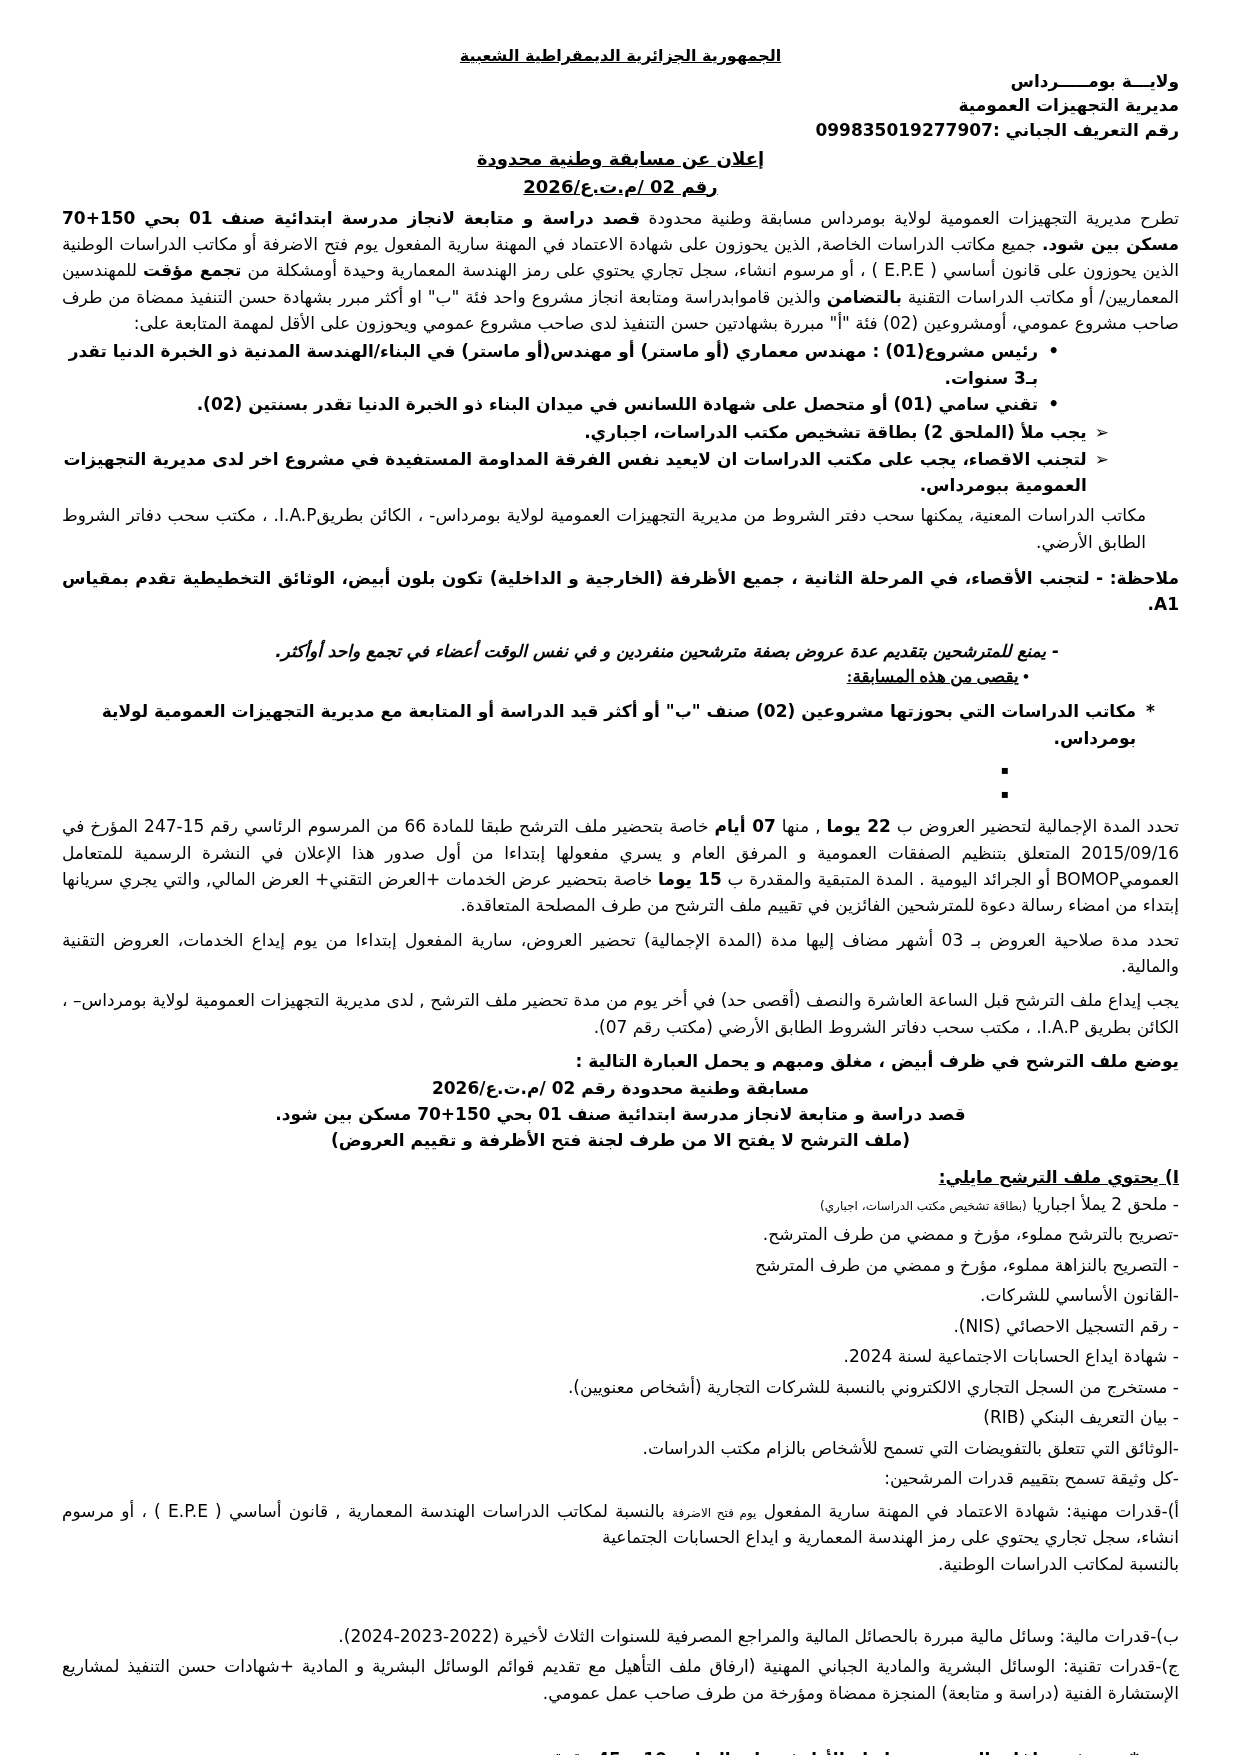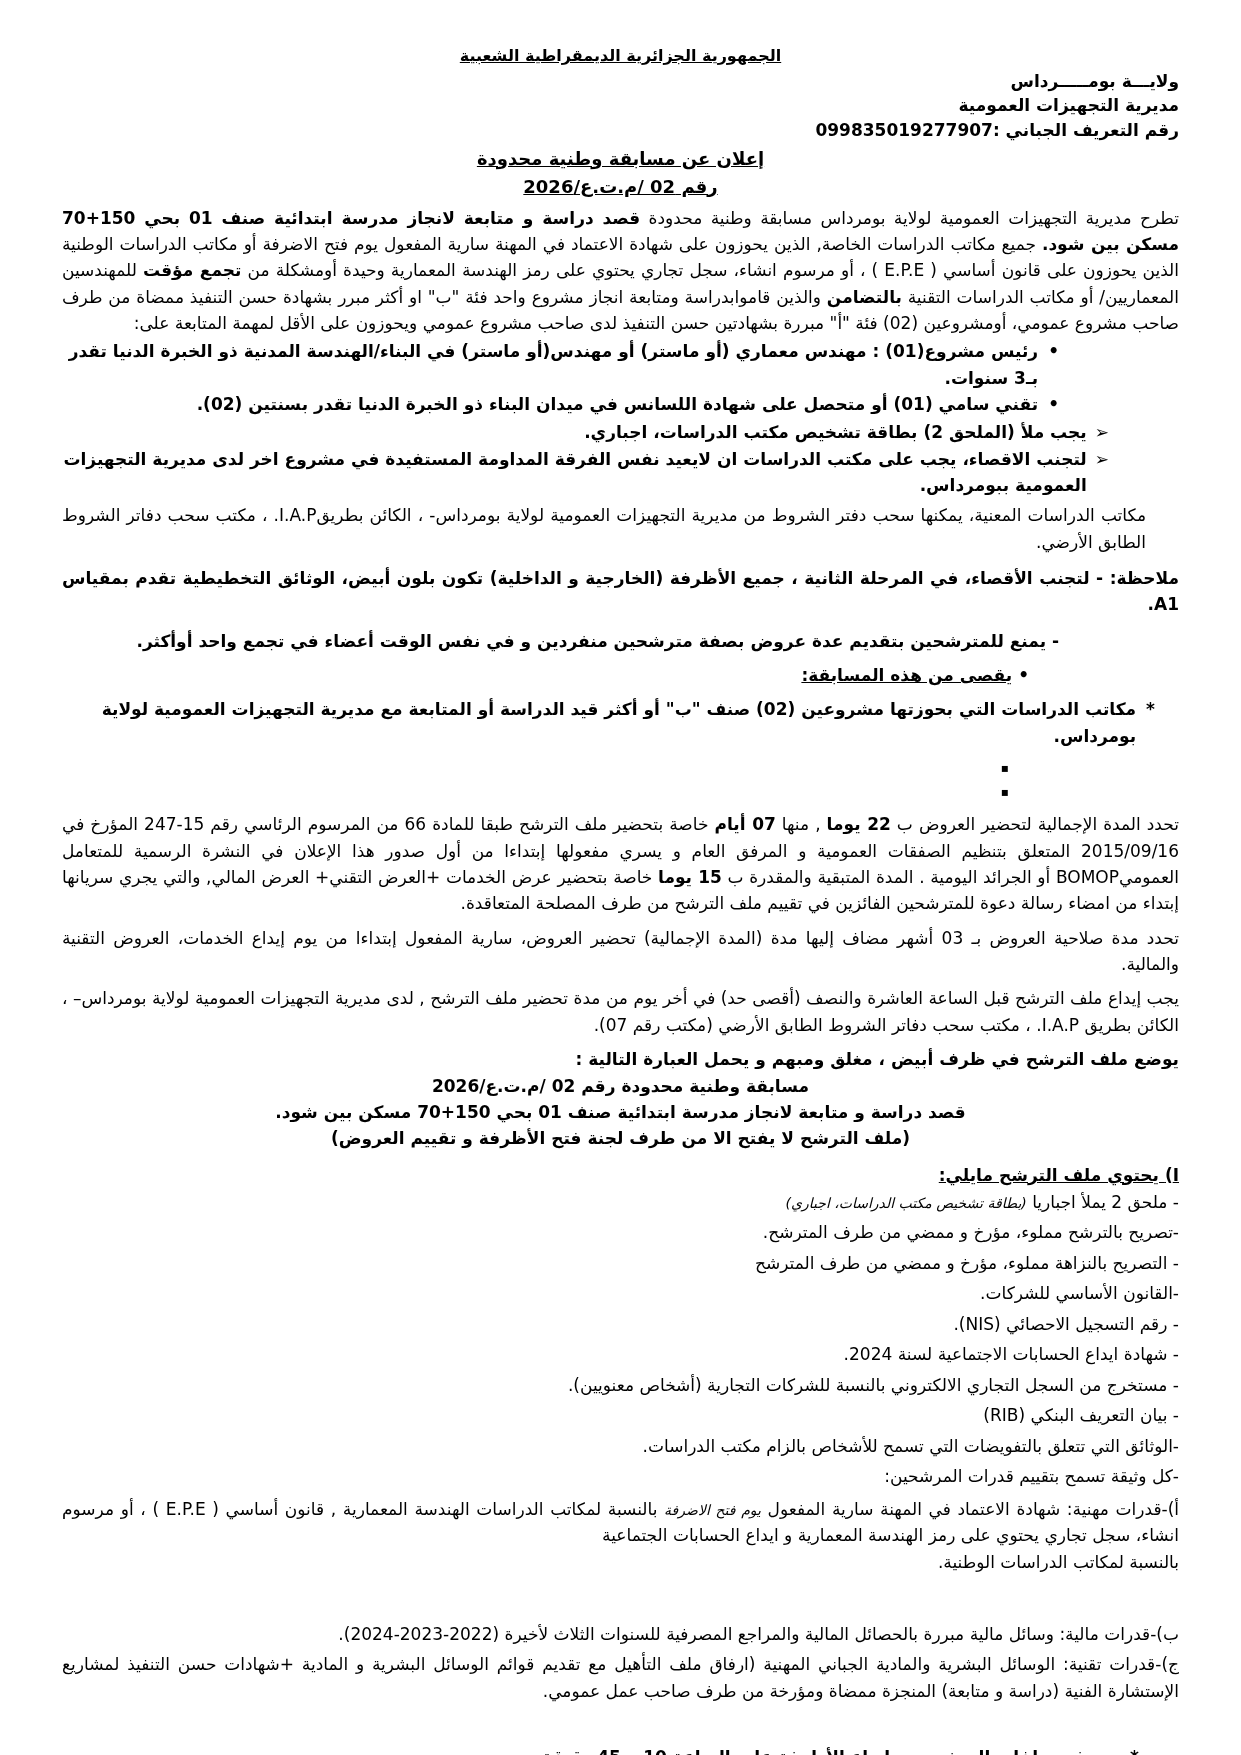--- a/index.html
+++ b/index.html
@@ -8,36 +8,36 @@
     margin:0 auto;background:#ffffff;color:#000;
     padding:42px 62px 28px 62px;
     font-family:"DejaVu Sans","Liberation Sans",sans-serif;
     font-size:17px;line-height:1.55;direction:rtl;text-align:right;
     position:relative;
   }
   .center{text-align:center;}
   .bold{font-weight:bold;}
   .ul{text-decoration:underline;}
   .just{text-align:justify;}
-  .small{font-size:14px;font-style:italic;}
+  .small{font-size:12px;}
   p{margin:0;}
   .republic{font-weight:bold;text-decoration:underline;font-size:16px;margin-bottom:26px;}
   .agency-block{font-weight:bold;margin-bottom:2px;}
   .agency-block p{line-height:1.45;}
   .ann-title{font-weight:bold;text-decoration:underline;font-size:18px;}
   .intro{margin-top:4px;}
   .blist{margin:2px 120px 2px 0;}
   .blist .row{display:flex;gap:10px;font-weight:bold;}
   .blist .mark{flex:0 0 auto;}
   .alist{margin:2px 70px 2px 0;}
   .alist .row{display:flex;gap:8px;font-weight:bold;}
   .withdraw{margin:4px 33px 0 0;}
   .note1{font-weight:bold;margin-top:10px;}
-  .note2{font-weight:bold;margin:10px 120px 0 0;}
-  .excl-title{font-weight:bold;margin:8px 150px 0 0;}
+  .note2{font-weight:bold;margin:20px 120px 0 0;font-style:italic;}
+  .excl-title{font-weight:bold;margin:0 150px 0 0;font-family:Liberation Serif, serif;}
   .excl-item{font-weight:bold;margin:8px 24px 0 0;display:flex;gap:10px;}
   .grouping{font-weight:bold;margin:6px 170px 0 0;display:flex;gap:14px;}
   .sq{font-size:12px;line-height:2.2;}
   .lone-sq{margin:2px 170px 0 0;font-size:12px;height:20px;}
   .durations{margin-top:8px;}
   .durations p{margin-bottom:8px;}
   .envelope-intro{font-weight:bold;margin-top:2px;}
   .env-lines{font-weight:bold;text-align:center;}
   .contents-title{font-weight:bold;margin-top:10px;}
   .contents-list{margin-top:2px;}

